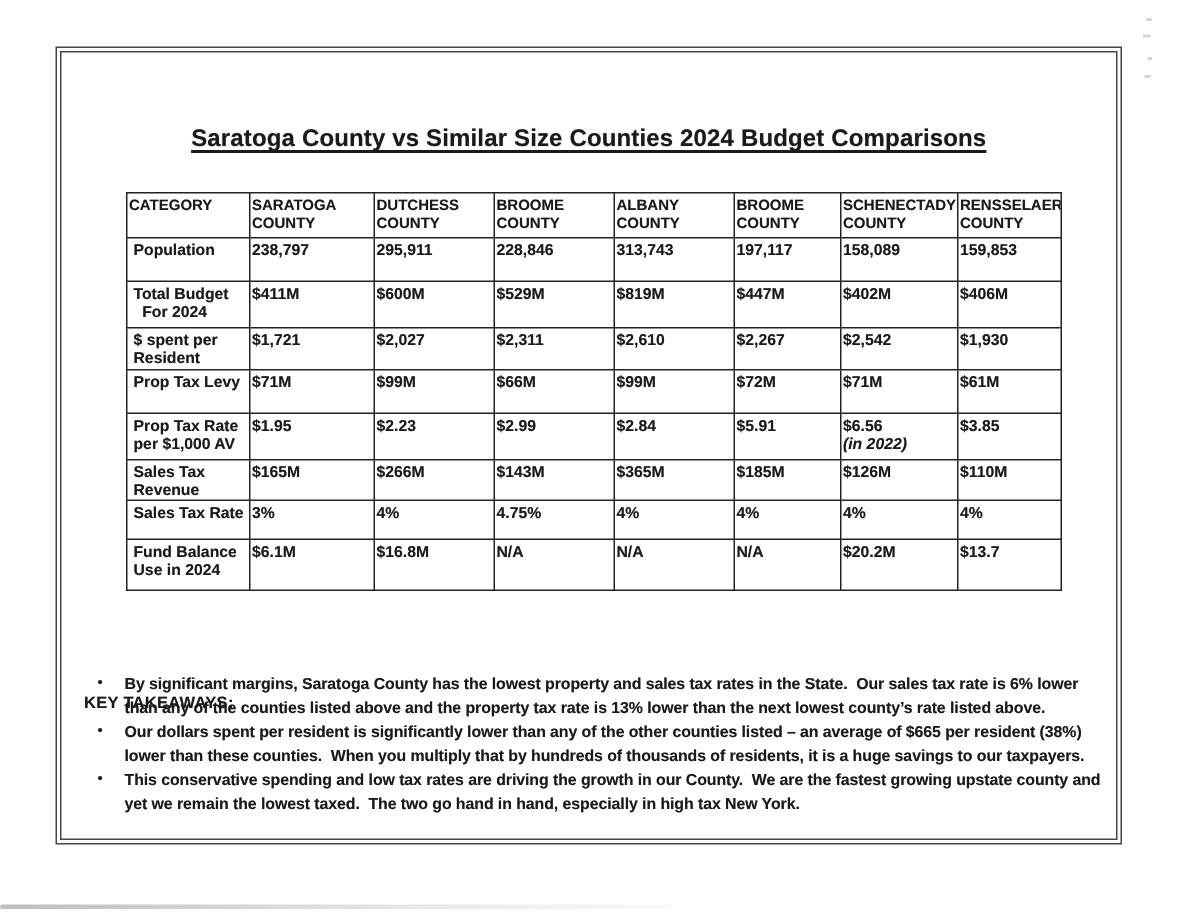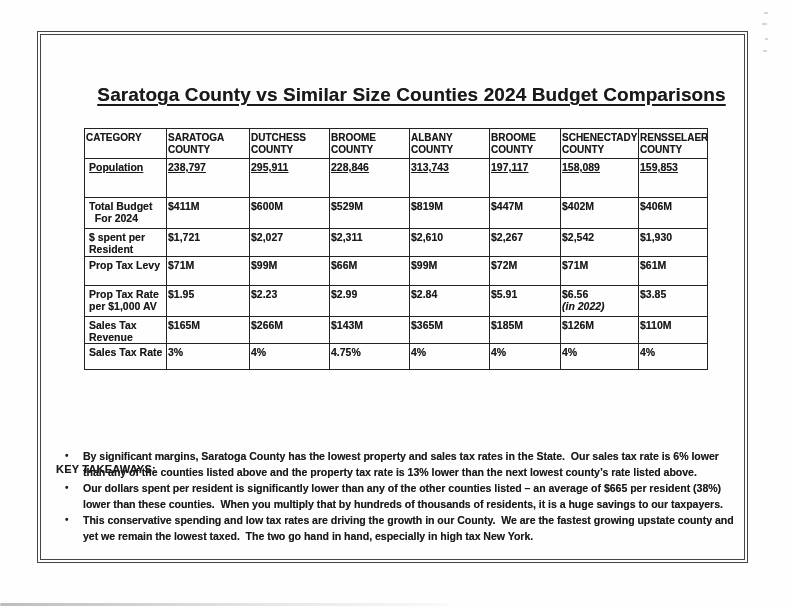--- a/index.html
+++ b/index.html
@@ -6,24 +6,23 @@
   .page{
     position:relative;width:792px;height:608px;background:#fefefe;overflow:hidden;
     font-family:"Liberation Sans",sans-serif;color:#1a1a1a;font-weight:700;
   }
   .frame{
     position:absolute;left:37px;top:31px;width:703px;height:524px;
     border:4px double #454545;background:#fefefe;
   }
   .doc-title{
     position:absolute;left:37px;top:84px;width:711px;text-align:center;
-    font-size:19px;letter-spacing:0.1px;
+    font-size:16px;letter-spacing:0.1px;
     text-decoration:underline;text-decoration-thickness:1.5px;text-underline-offset:3px;
     text-shadow:0 0 0.5px rgba(26,26,26,0.55);
-    margin-left:19px;
   }
   table.cmp{
     position:absolute;left:84px;top:128px;width:623px;
     border-collapse:collapse;table-layout:fixed;
     font-size:10.5px;
   }
   table.cmp th,table.cmp td{
     border:1.5px solid #222;vertical-align:top;padding:2px 1px 0 1px;
     line-height:12px;overflow:hidden;
     text-shadow:0 0 0.4px rgba(26,26,26,0.5);
@@ -101,21 +100,21 @@
             <div>SCHENECTADY</div>
             <div>COUNTY</div>
           </th>
           <th>
             <div>RENSSELAER</div>
             <div>COUNTY</div>
           </th>
         </tr>
     </thead>
     <tbody id="tbody">
-        <tr style="height: 39px; text-decoration: underline;">
+        <tr style="height: 29px;">
           <td class="cat">
             <div>Population</div>
           </td>
           <td class="val">238,797</td>
           <td class="val">295,911</td>
           <td class="val">228,846</td>
           <td class="val">313,743</td>
           <td class="val">197,117</td>
           <td class="val">158,089</td>
           <td class="val">159,853</td>
@@ -191,20 +190,33 @@
           <td class="cat">
             <div>Sales Tax Rate</div>
           </td>
           <td class="val">3%</td>
           <td class="val">4%</td>
           <td class="val">4.75%</td>
           <td class="val">4%</td>
           <td class="val">4%</td>
           <td class="val">4%</td>
           <td class="val">4%</td>
+        </tr>
+        <tr style="height: 34px;">
+          <td class="cat">
+            <div>Fund Balance</div>
+            <div>Use in 2024</div>
+          </td>
+          <td class="val">$6.1M</td>
+          <td class="val">$16.8M</td>
+          <td class="val">N/A</td>
+          <td class="val">N/A</td>
+          <td class="val">N/A</td>
+          <td class="val">$20.2M</td>
+          <td class="val">$13.7</td>
         </tr>
       </tbody>
   </table>
 
   <div class="takeaways-heading">KEY TAKEAWAYS:</div>
 
   <div class="bullets" id="bullets">
       <div class="bullet">
         <span class="glyph">•</span>
         <span class="btext">By significant margins, Saratoga County has the lowest property and sales tax rates in the State.  Our sales tax rate is 6% lower than any of the counties listed above and the property tax rate is 13% lower than the next lowest county’s rate listed above.</span>

